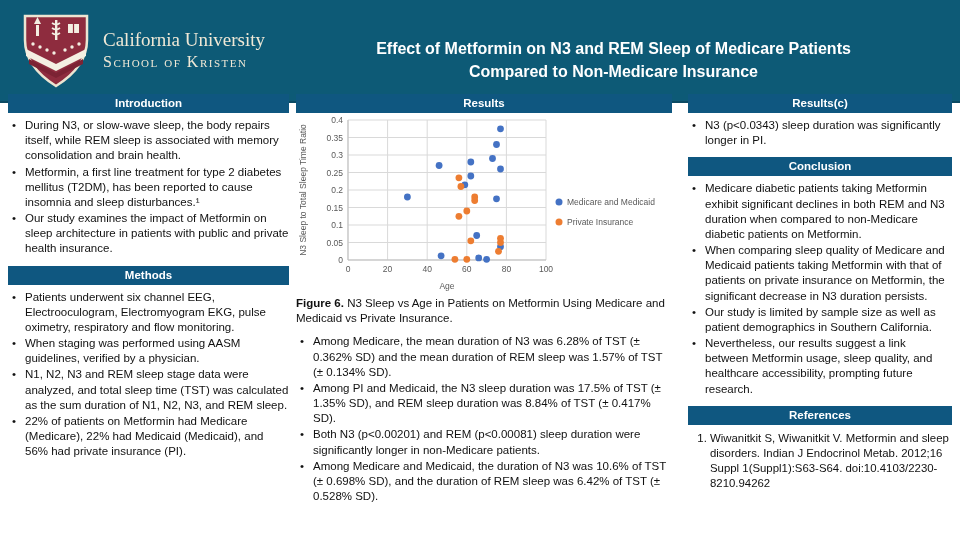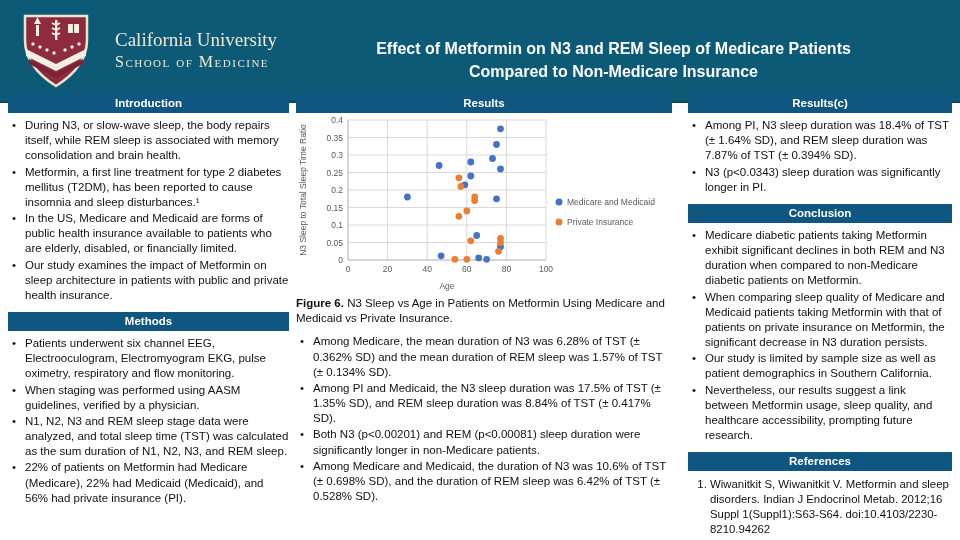--- a/index.html
+++ b/index.html
@@ -1,21 +1,21 @@
 <!DOCTYPE html>
 <html><head>
 <meta charset="utf-8">
 <style>
   html,body{margin:0;padding:0;background:#fff;}
   .poster{position:relative;width:960px;height:540px;background:#ffffff;overflow:hidden;
           font-family:"Liberation Sans",sans-serif;}
   
   .hdr{position:absolute;top:0;left:0;width:960px;height:101px;background:#0d5a76;
        border-bottom:2px solid #0a4a63;display:flex;align-items:center;}
-  .logo-block{display:flex;align-items:center;gap:25px;padding-left:22px;width:300px;flex:0 0 auto;}
+  .logo-block{display:flex;align-items:center;gap:13px;padding-left:22px;width:300px;flex:0 0 auto;}
   .uni-name{color:#efe8d6;font-family:"Liberation Serif",serif;font-size:19px;line-height:1.18;}
   .uni-name .school{font-size:16px;font-variant:small-caps;letter-spacing:1.5px;margin-top:2px;}
   .title-block{flex:1;display:flex;flex-direction:column;align-items:center;justify-content:center;
                color:#fff;padding-right:55px;margin-top:20px;}
   .title-block h1{margin:0;font-size:16px;line-height:1.4;text-align:center;font-weight:bold;}
   .authors{font-size:10.5px;margin-top:6px;}
   
   .columns{position:absolute;top:85px;left:0;width:960px;height:437px;}
   .col{position:absolute;top:9px;}
   .col-left{left:8px;width:281px;}
@@ -59,36 +59,35 @@
         <circle cx="57" cy="32" r="1.7" fill="#f4efe2"></circle>
           <circle cx="50" cy="35" r="1.7" fill="#f4efe2"></circle>
         <circle cx="43" cy="38" r="1.7" fill="#f4efe2"></circle>
 
         <path d="M4 37 L34 52 L64 37 L64 44 L34 59 L4 44 Z" fill="#f4efe2"></path>
 
         <path d="M7 47 L34 61 L61 47 L61 52 L34 66 L7 52 Z" fill="#7c2334"></path>
       </svg>
       <div class="uni-name">
         <div>California University</div>
-        <div class="school">School of Medicine</div>
+        <div class="school">School of Kristen</div>
       </div>
     </div>
     <div class="title-block">
       <h1><span>Effect of Metformin on N3 and REM Sleep of Medicare Patients</span><br><span>Compared to Non-Medicare Insurance</span></h1>
     </div>
   </div>
 
   <div class="columns">
 
     <div class="col col-left">
       <div class="bar">Introduction</div>
       <ul class="bullets">
           <li>During N3, or slow-wave sleep, the body repairs itself, while REM sleep is associated with memory consolidation and brain health.</li>
           <li>Metformin, a first line treatment for type 2 diabetes mellitus (T2DM), has been reported to cause insomnia and sleep disturbances.¹</li>
-          <li>In the US, Medicare and Medicaid are forms of public health insurance available to patients who are elderly, disabled, or financially limited.</li>
           <li>Our study examines the impact of Metformin on sleep architecture in patients with public and private health insurance.</li>
         </ul>
       <div class="bar">Methods</div>
       <ul class="bullets">
           <li>Patients underwent six channel EEG, Electrooculogram, Electromyogram EKG, pulse oximetry, respiratory and flow monitoring.</li>
           <li>When staging was performed using AASM guidelines, verified by a physician.</li>
           <li>N1, N2, N3 and REM sleep stage data were analyzed, and total sleep time (TST) was calculated as the sum duration of N1, N2, N3, and REM sleep.</li>
           <li>22% of patients on Metformin had Medicare (Medicare), 22% had Medicaid (Medicaid), and 56% had private insurance (PI).</li>
         </ul>
     </div>
@@ -169,21 +168,20 @@
           <li>Among Medicare, the mean duration of N3 was 6.28% of TST (± 0.362% SD) and the mean duration of REM sleep was 1.57% of TST (± 0.134% SD).</li>
           <li>Among PI and Medicaid, the N3 sleep duration was 17.5% of TST (± 1.35% SD), and REM sleep duration was 8.84% of TST (± 0.417% SD).</li>
           <li>Both N3 (p&lt;0.00201) and REM (p&lt;0.00081) sleep duration were significantly longer in non-Medicare patients.</li>
           <li>Among Medicare and Medicaid, the duration of N3 was 10.6% of TST (± 0.698% SD), and the duration of REM sleep was 6.42% of TST (± 0.528% SD).</li>
         </ul>
     </div>
 
     <div class="col col-right">
       <div class="bar">Results(c)</div>
       <ul class="bullets">
-          <li>Among PI, N3 sleep duration was 18.4% of TST (± 1.64% SD), and REM sleep duration was 7.87% of TST (± 0.394% SD).</li>
           <li>N3 (p&lt;0.0343) sleep duration was significantly longer in PI.</li>
         </ul>
       <div class="bar">Conclusion</div>
       <ul class="bullets">
           <li>Medicare diabetic patients taking Metformin exhibit significant declines in both REM and N3 duration when compared to non-Medicare diabetic patients on Metformin.</li>
           <li>When comparing sleep quality of Medicare and Medicaid patients taking Metformin with that of patients on private insurance on Metformin, the significant decrease in N3 duration persists.</li>
           <li>Our study is limited by sample size as well as patient demographics in Southern California.</li>
           <li>Nevertheless, our results suggest a link between Metformin usage, sleep quality, and healthcare accessibility, prompting future research.</li>
         </ul>
       <div class="bar">References</div>

